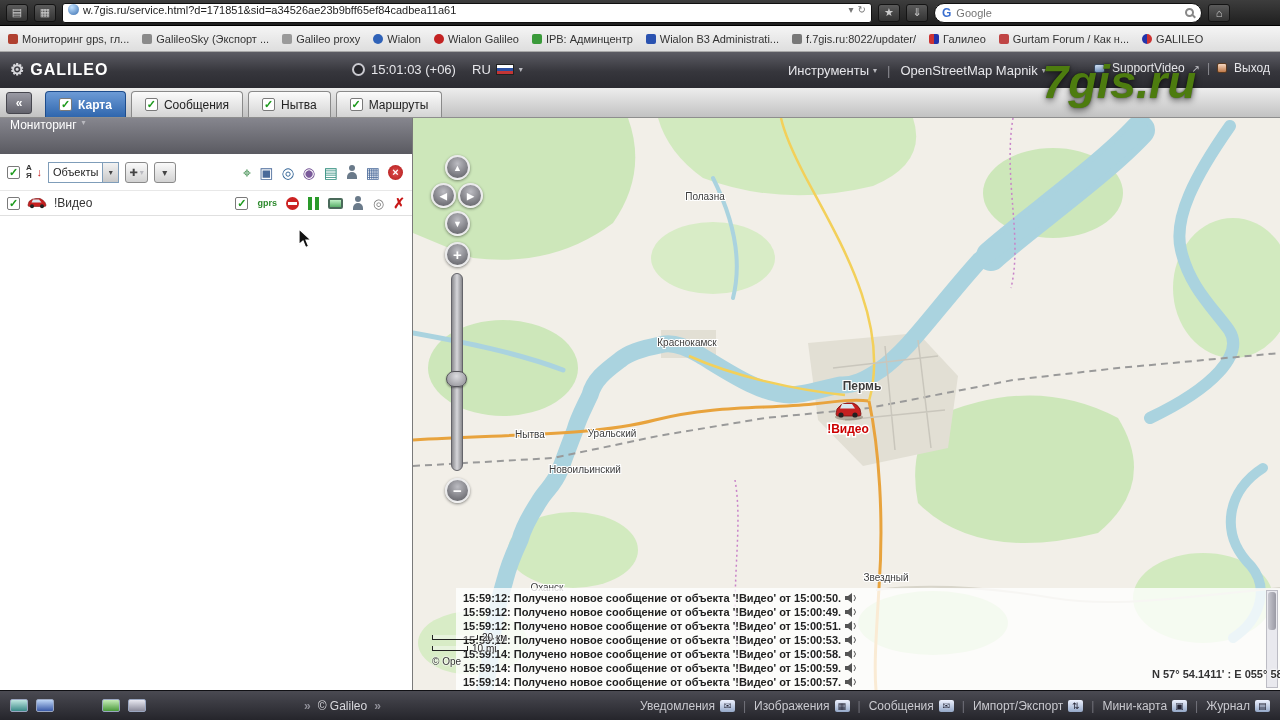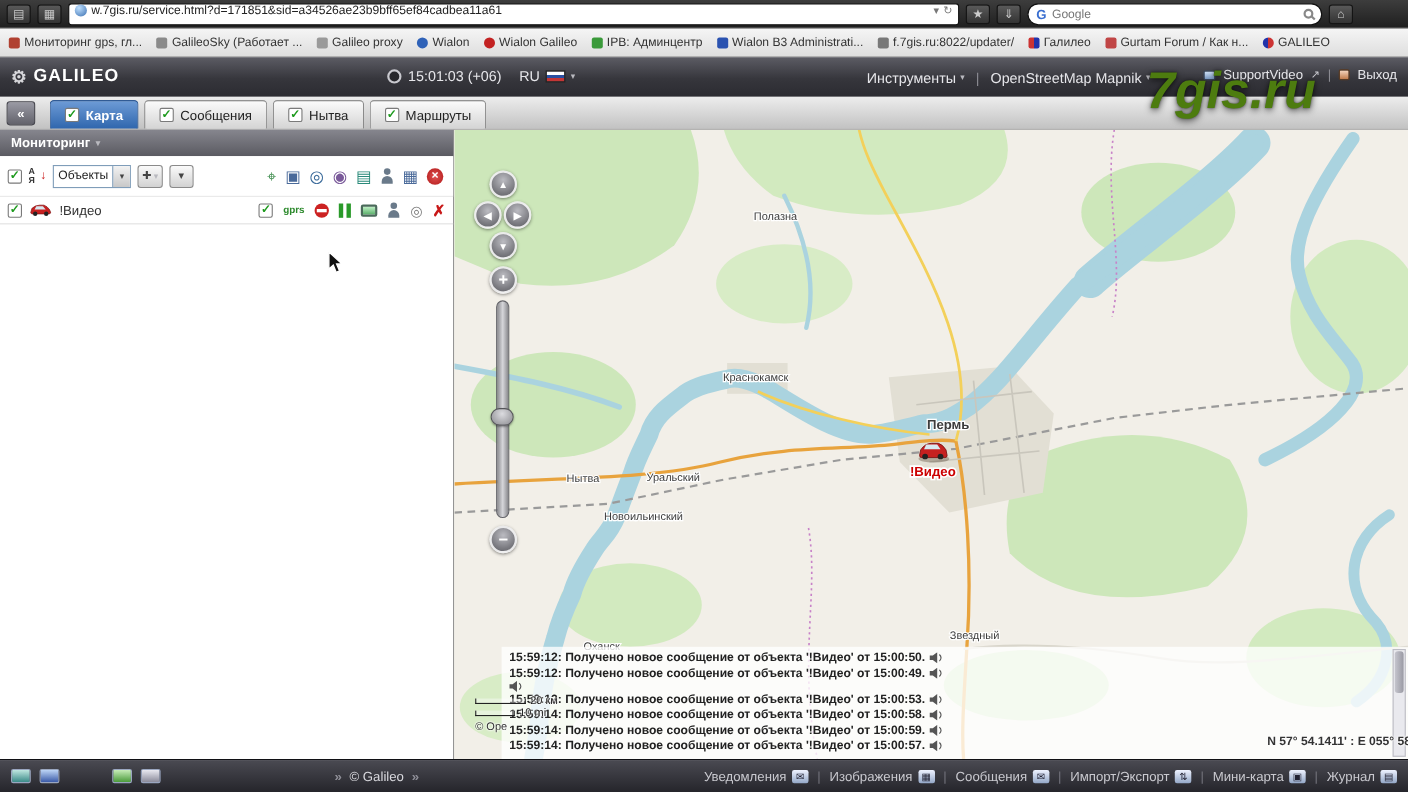--- a/index.html
+++ b/index.html
@@ -72,22 +72,22 @@
   .tab{height:26px;display:flex;align-items:center;gap:6px;padding:0 13px;
     border:1px solid #8a8a8a;border-bottom:none;border-radius:4px 4px 0 0;
     background:linear-gradient(#fbfbfb,#d4d4d4);font-size:12px;color:#222}
   .tab.active{background:linear-gradient(#6d9bd6,#2f66ad);border-color:#1d4c8c;color:#fff;font-weight:bold}
   .cb{width:13px;height:13px;background:#fff;border:1px solid #7a7a7a;border-radius:2px;
     color:#1d9a1d;font-size:11px;line-height:11px;text-align:center;font-weight:bold;flex:0 0 auto}
 
   
   .sidebar{position:absolute;left:0;top:118px;width:413px;height:572px;background:#fff;
     border-right:1px solid #7a7a7a}
-  .sb-header{height:24px;background:linear-gradient(#86868e,#5a5a61);color:#fff;
-    font-size:12px;font-weight:bold;display:flex;align-items:center;gap:5px;padding:0 10px}
+  .sb-header{height:36px;background:linear-gradient(#86868e,#5a5a61);color:#fff;
+    font-size:12px;font-weight:normal;display:flex;align-items:flex-start;gap:5px;padding:0 10px}
   .sb-toolbar{height:36px;display:flex;align-items:center;gap:6px;padding:0 7px;background:#fff}
   .sort-icon{position:relative;display:inline-flex;flex-direction:column;font-size:8px;line-height:8px;
     font-weight:bold;color:#333;width:16px}
   .sort-icon .s-arrow{position:absolute;right:0;top:1px;color:#c22;font-size:11px;line-height:14px}
   .mini-select{height:21px;border:1px solid #7f9db9;background:#fff;display:flex;align-items:center;
     font-size:11px;color:#222}
   .ms-text{padding:0 4px;min-width:52px}
   .ms-btn{width:16px;height:100%;background:linear-gradient(#f2f2f2,#c8c8c8);border-left:1px solid #7f9db9;
     font-size:8px;color:#444;display:flex;align-items:center;justify-content:center}
   .tool-btn{height:21px;min-width:22px;background:linear-gradient(#fafafa,#d2d2d2);
@@ -193,21 +193,21 @@
     <span class="chrome-btn">⌂</span>
   </div>
 
   <div class="bm-bar">
     <span class="bm-item">
         <span class="bm-fav f1"></span>
         <span>Мониторинг gps, гл...</span>
       </span>
     <span class="bm-item">
         <span class="bm-fav f2"></span>
-        <span>GalileoSky (Работает ...</span>
+        <span>GalileoSky (Экспорт ...</span>
       </span>
     <span class="bm-item">
         <span class="bm-fav f3"></span>
         <span>Galileo proxy</span>
       </span>
     <span class="bm-item">
         <span class="bm-fav f4"></span>
         <span>Wialon</span>
       </span>
     <span class="bm-item">
@@ -443,20 +443,21 @@
           </svg>
         </div>
       <div class="log-line">
           <span>15:59:12: Получено новое сообщение от объекта '!Видео' от 15:00:49.</span>
           <svg width="12" height="10" viewBox="0 0 12 10">
             <path d="M0 3 h3 l4 -3 v10 l-4 -3 H0 Z" fill="#555"></path>
             <path d="M9 2 q3 3 0 6" stroke="#555" fill="none"></path>
           </svg>
         </div>
       <div class="log-line">
+          <span>15:59:12: Получено новое сообщение от объекта '!Видео' от 15:00:51.</span>
           <svg width="12" height="10" viewBox="0 0 12 10">
             <path d="M0 3 h3 l4 -3 v10 l-4 -3 H0 Z" fill="#555"></path>
             <path d="M9 2 q3 3 0 6" stroke="#555" fill="none"></path>
           </svg>
         </div>
       <div class="log-line">
           <span>15:59:12: Получено новое сообщение от объекта '!Видео' от 15:00:53.</span>
           <svg width="12" height="10" viewBox="0 0 12 10">
             <path d="M0 3 h3 l4 -3 v10 l-4 -3 H0 Z" fill="#555"></path>
             <path d="M9 2 q3 3 0 6" stroke="#555" fill="none"></path>

